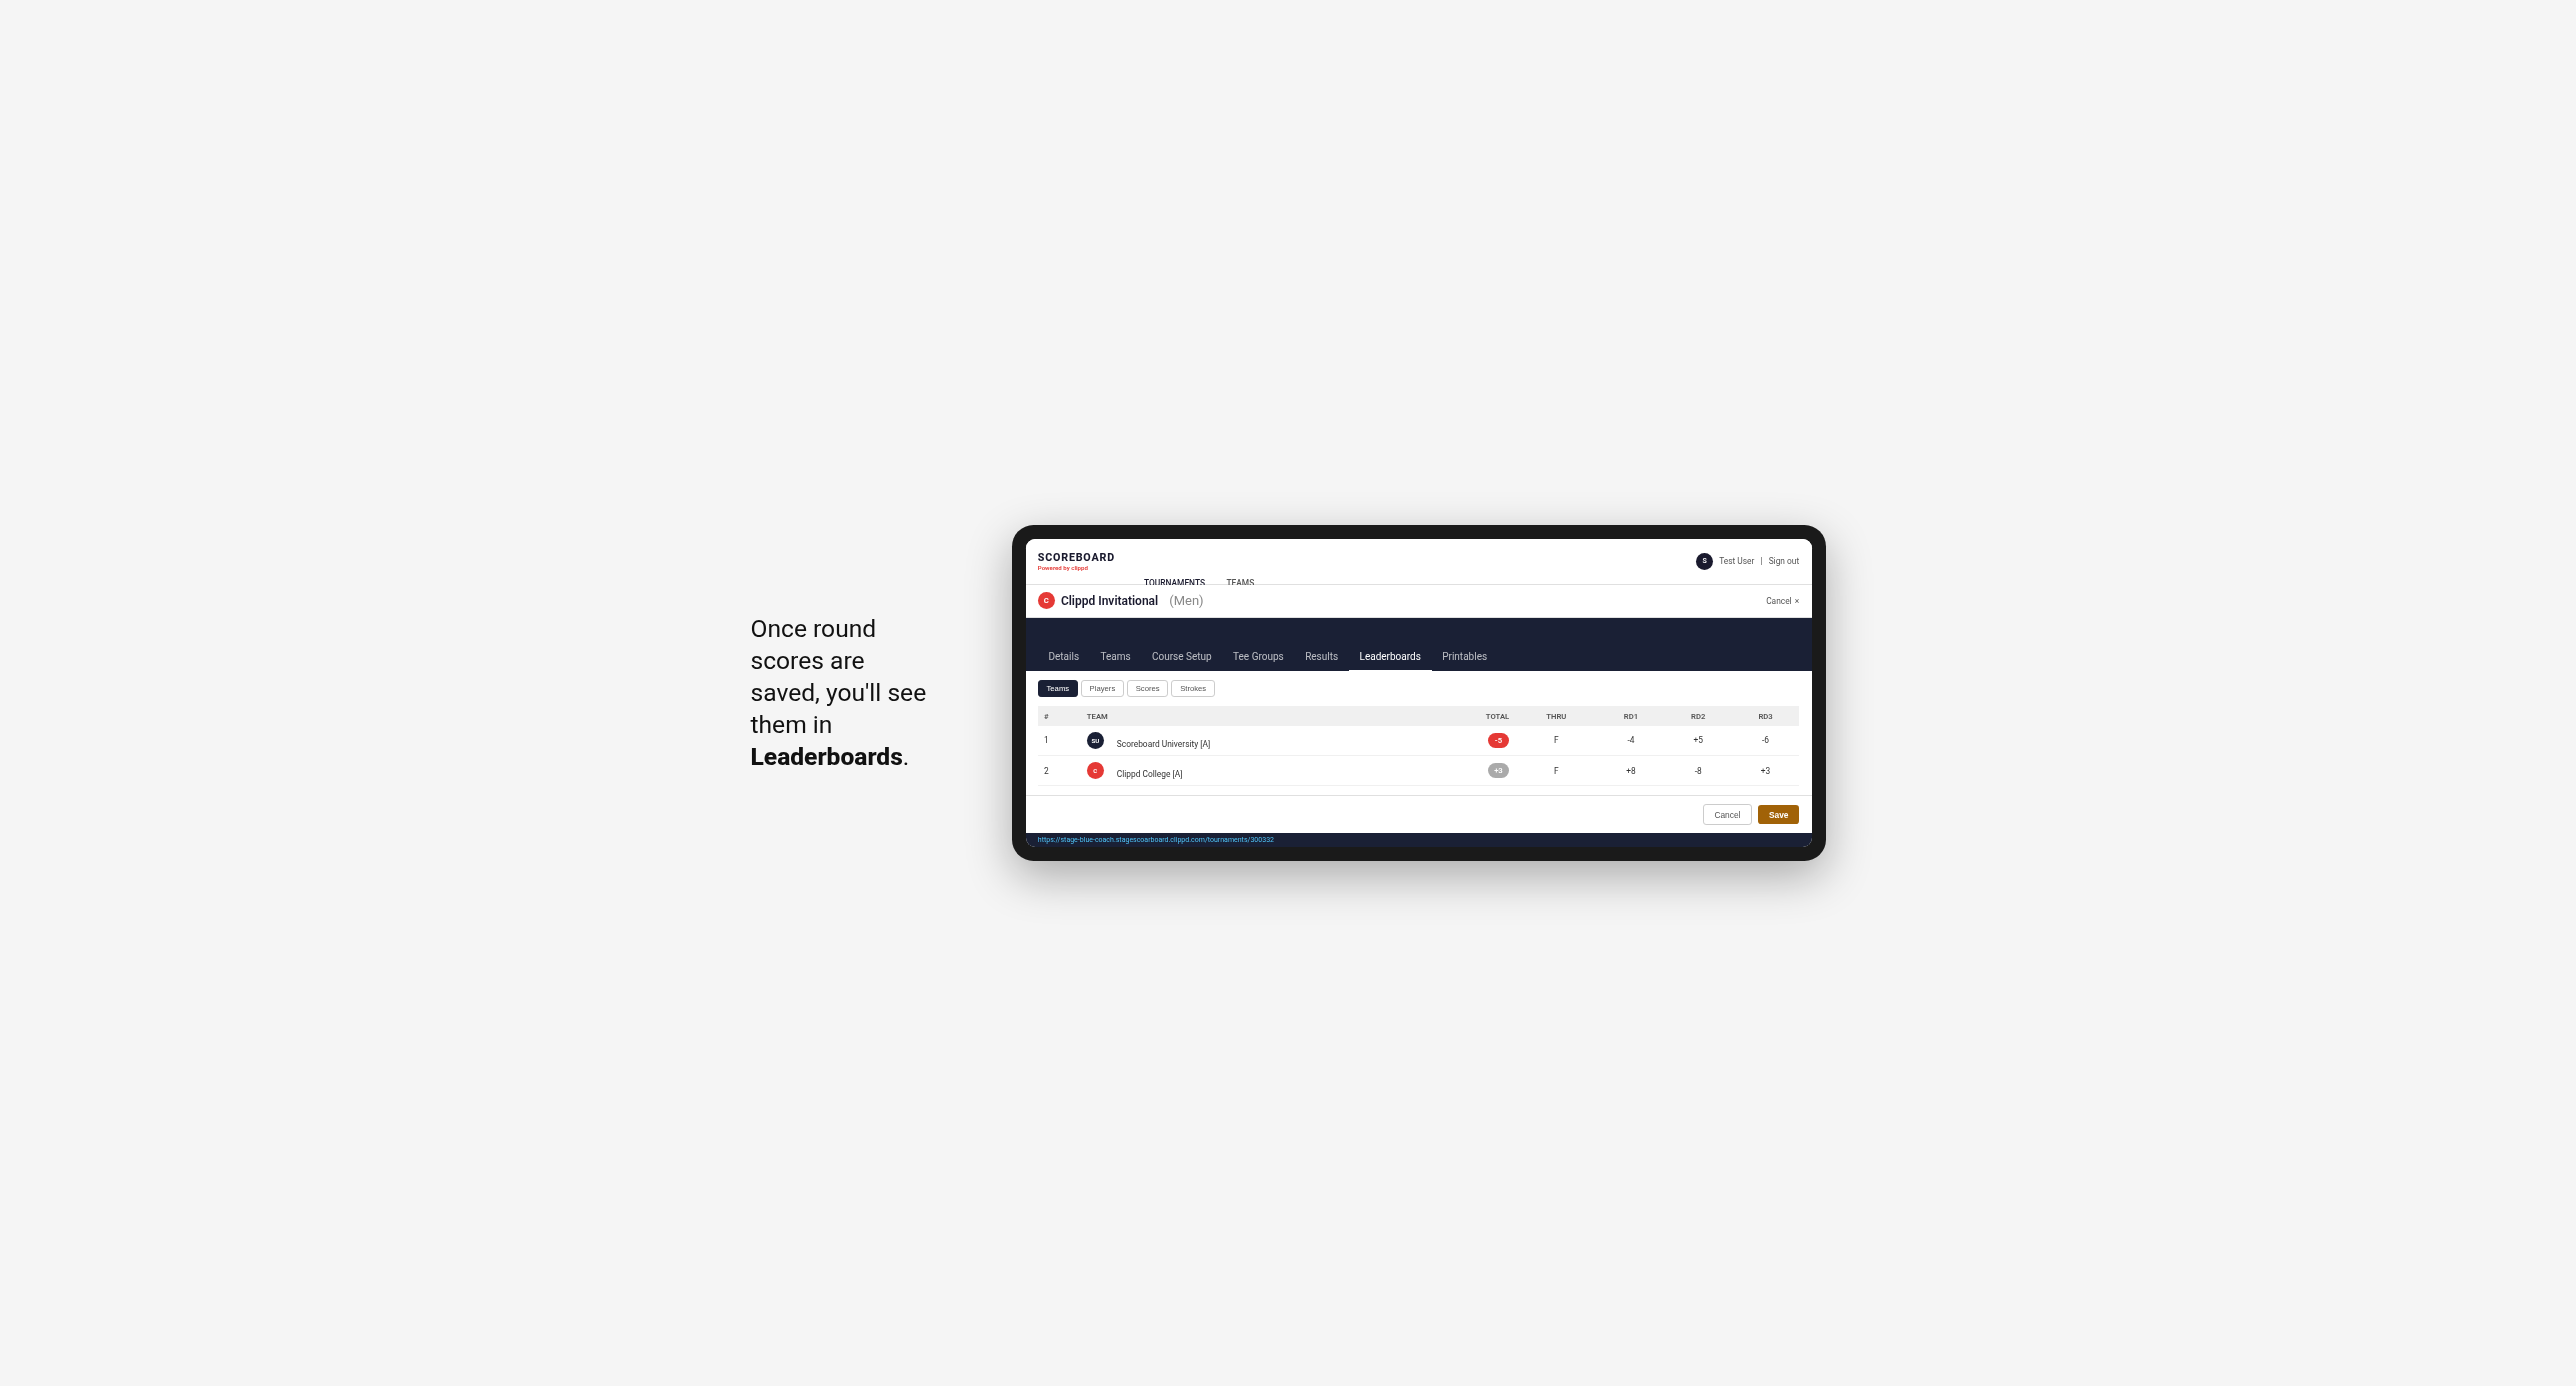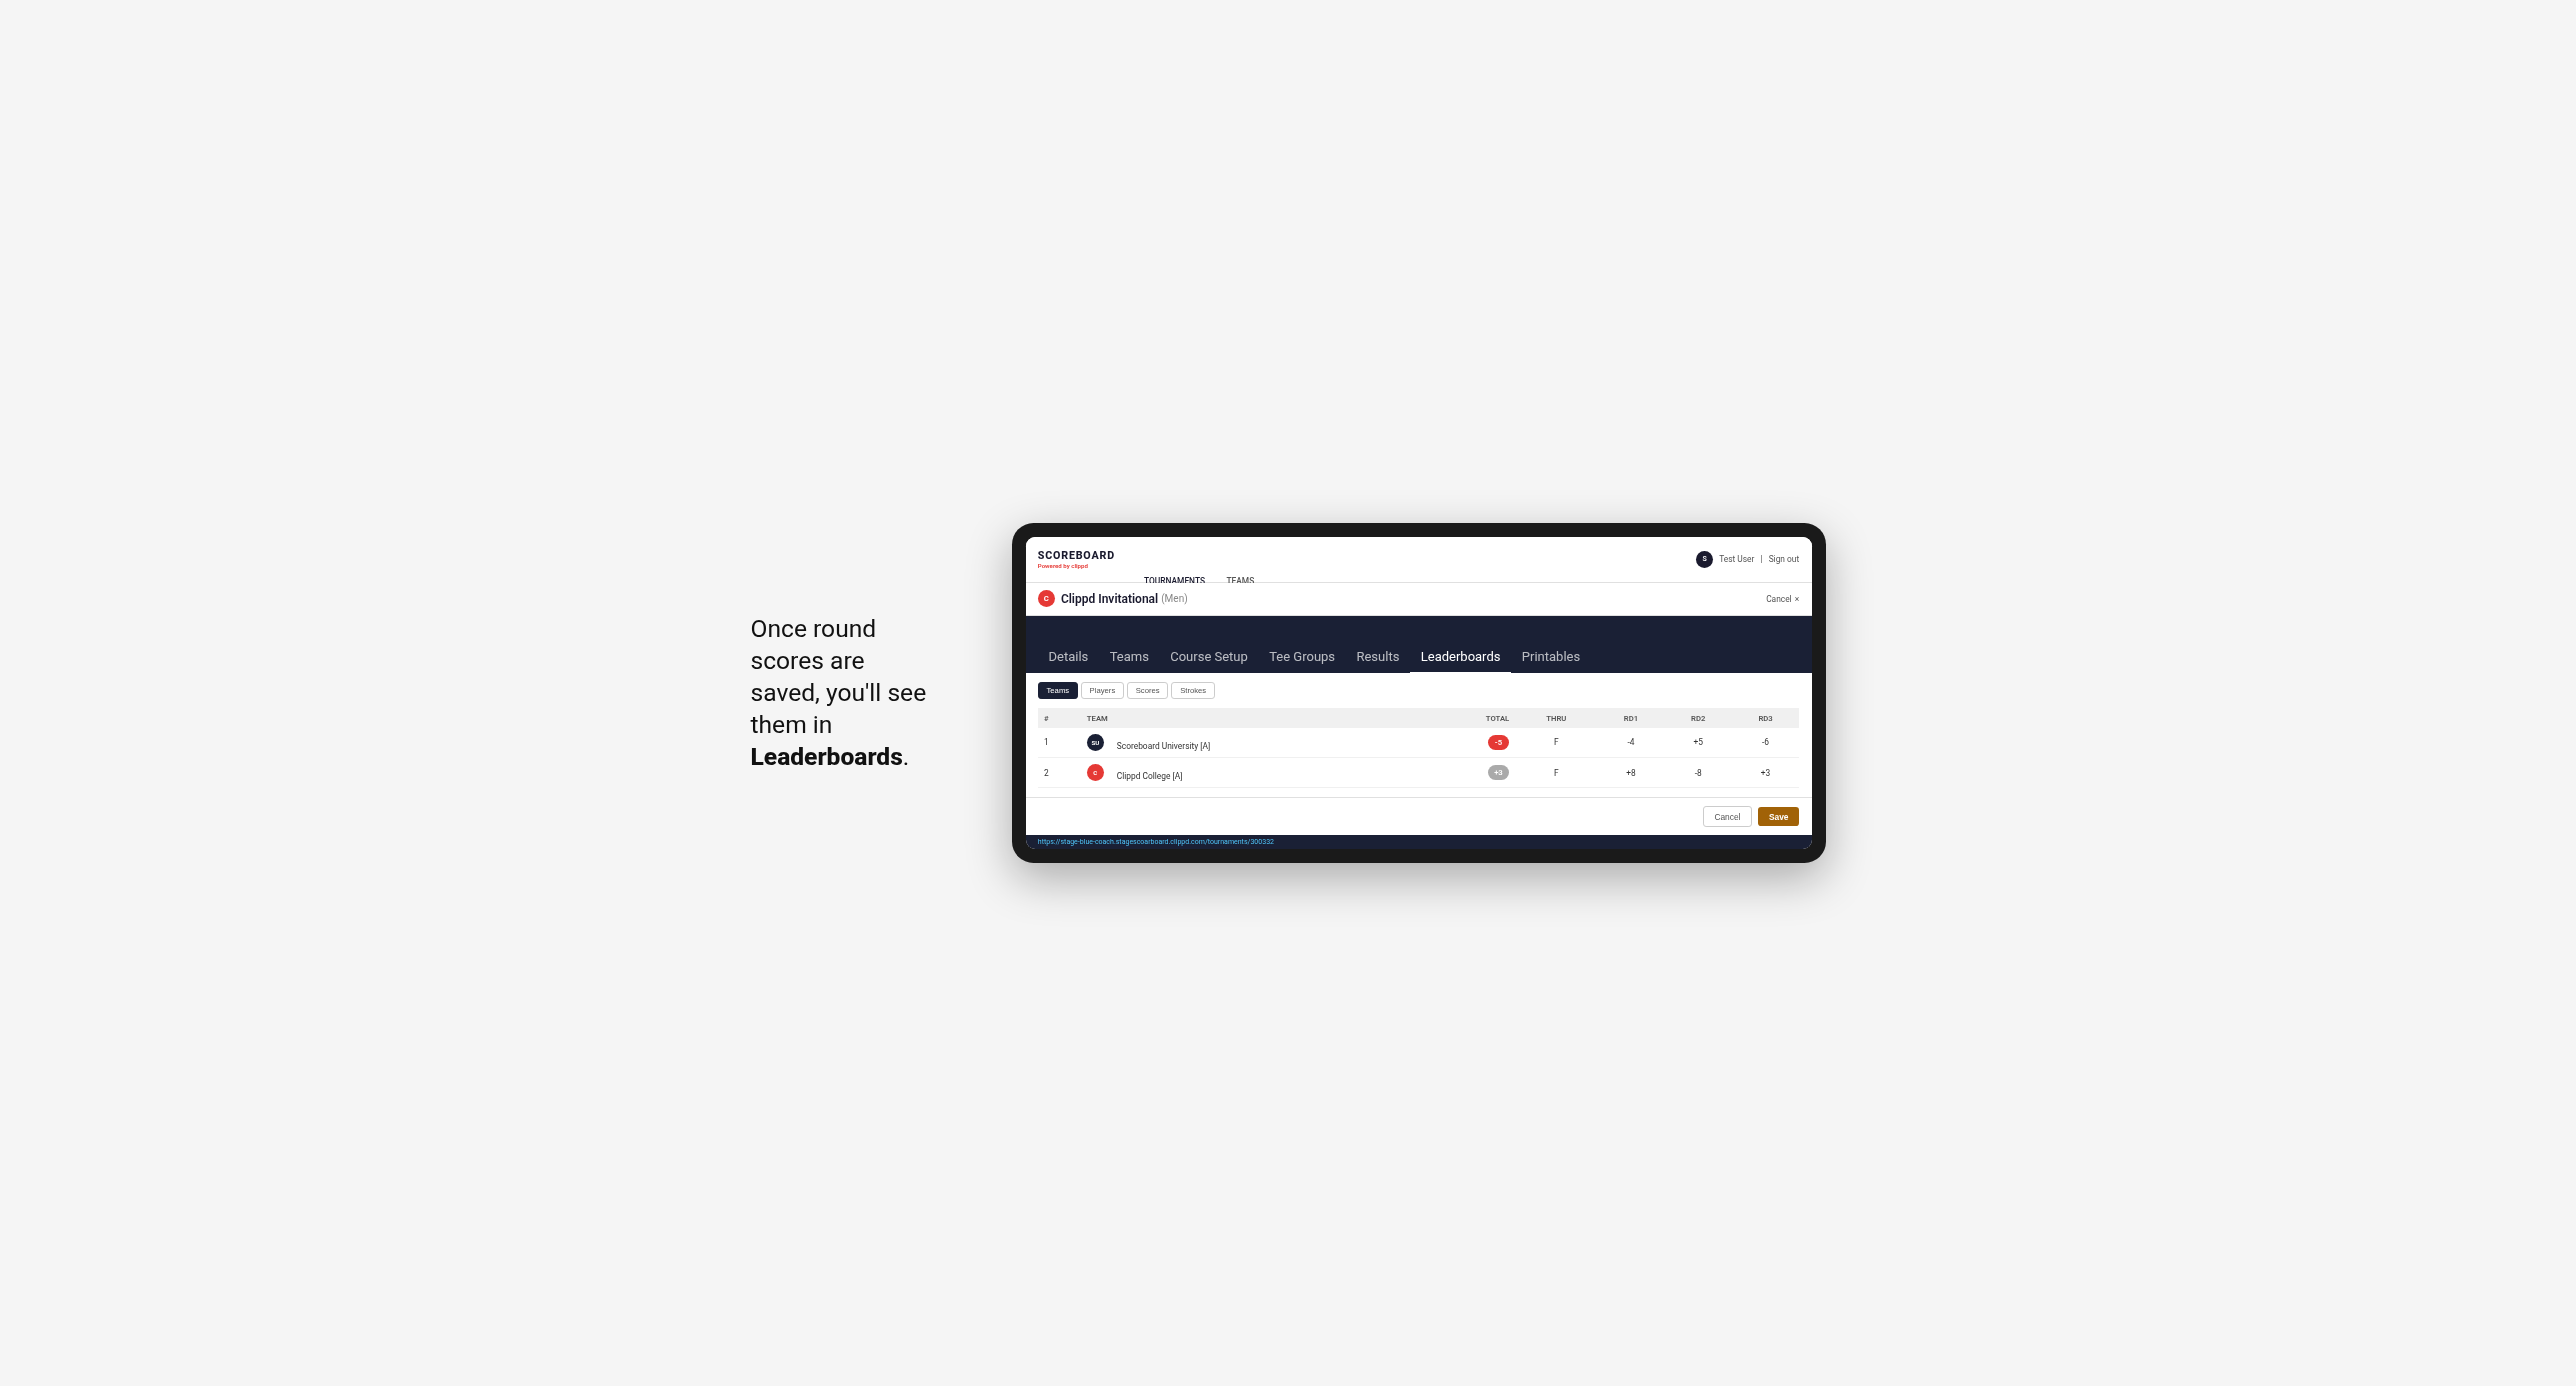--- a/index.html
+++ b/index.html
@@ -138,42 +138,42 @@
       font-size: 7.7px;
       font-weight: 700;
       margin-right: 6.1px;
     }
     .tournament-name {
       font-size: 12px;
       font-weight: 600;
       color: #1a1a2e;
     }
     .tournament-gender {
-      font-size: 10px;
+      font-size: 13px;
       color: #888;
-      margin-left: 3px;
+      margin-left: 11px;
     }
     .cancel-btn {
       margin-left: auto;
       font-size: 8.4px;
       color: #555;
       cursor: pointer;
       display: flex;
       align-items: center;
       gap: 3.1px;
     }
     
     .sub-nav {
       display: flex;
       background: #1a2035;
       padding: 0 12.3px;
     }
     .sub-nav-tab {
       padding: 7.7px 10.7px;
-      font-size: 13px;
+      font-size: 10px;
       color: rgba(255,255,255,0.7);
       cursor: pointer;
       border-bottom: 1.5px solid transparent;
       margin-top: 25px;
     }
     .sub-nav-tab.active {
       color: #fff;
       border-bottom: 1.5px solid #fff;
     }
     

